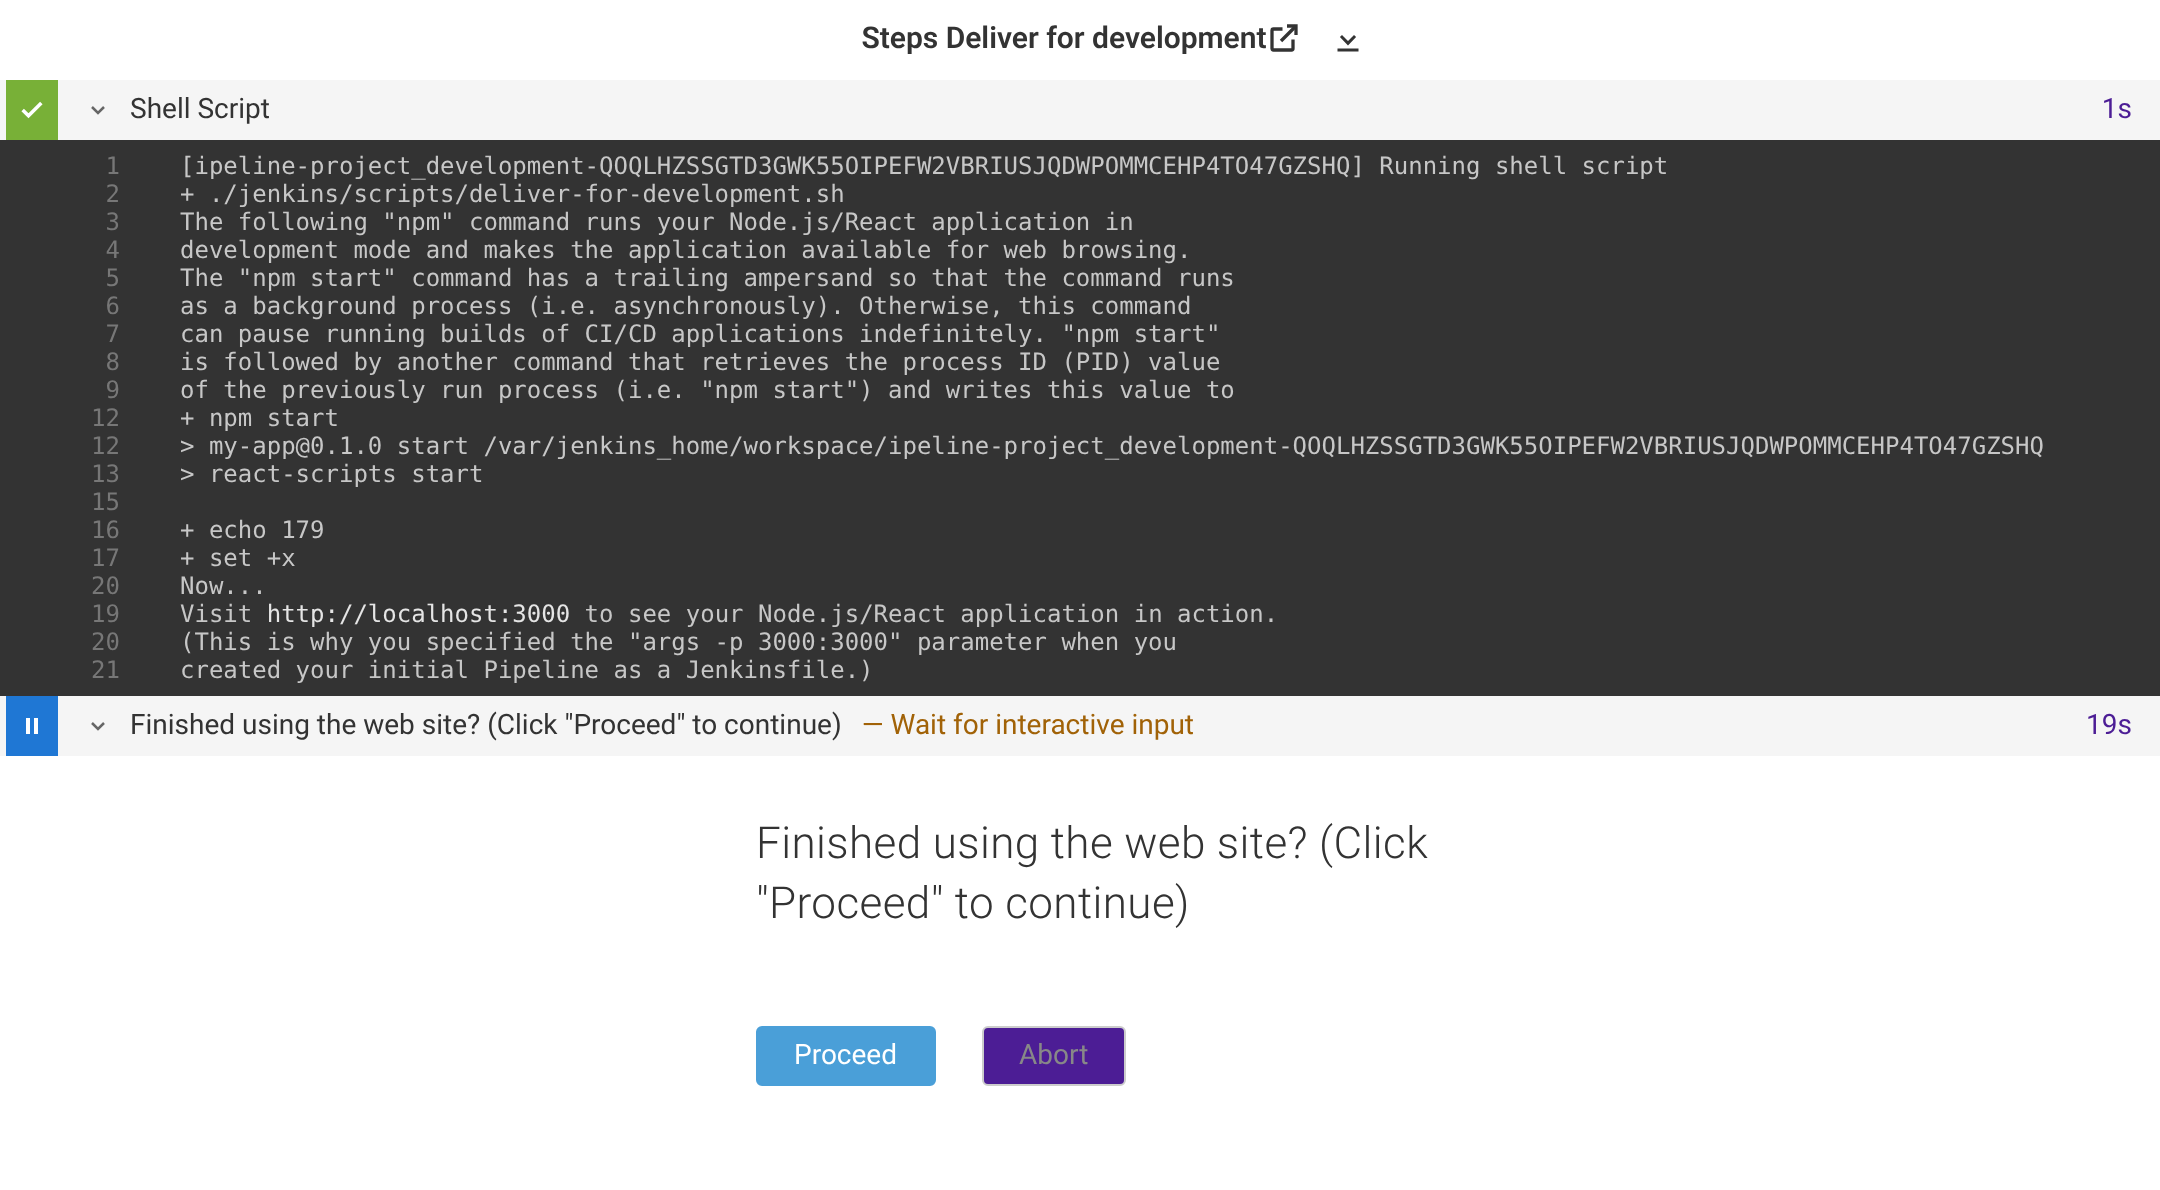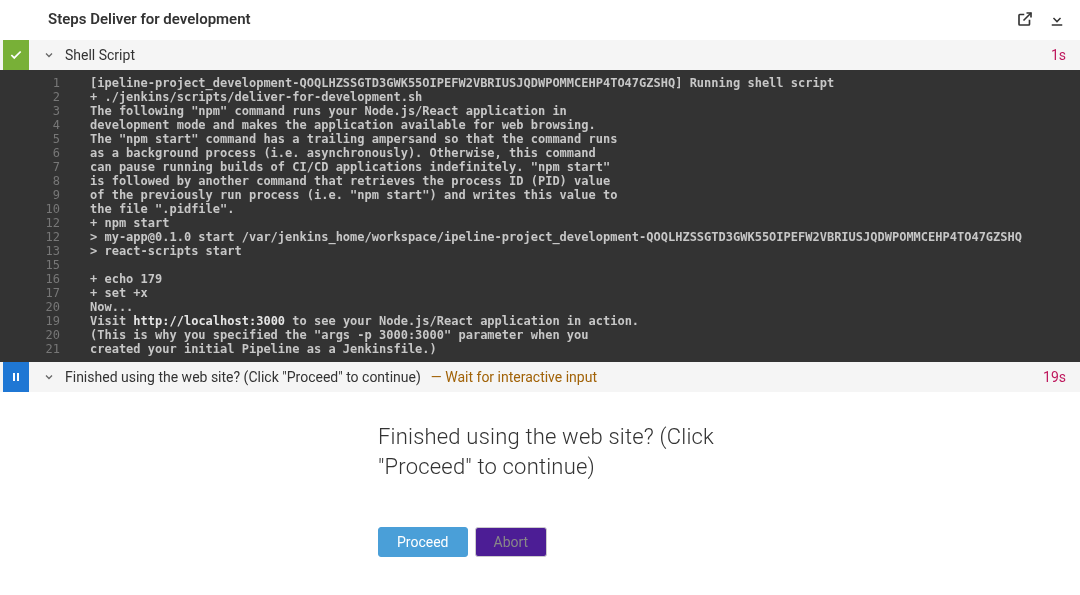--- a/index.html
+++ b/index.html
@@ -10,21 +10,21 @@
     body {
       font-family: -apple-system, BlinkMacSystemFont, "Segoe UI", Roboto, Helvetica, Arial, sans-serif;
       background: #fff;
       width: 1080px;
       height: 595px;
       overflow: hidden;
     }
     .header {
       display: flex;
       align-items: center;
-      justify-content: space-between;
+      justify-content: center;
       padding: 10px 14px 12px 48px;
     }
     .header-title {
       font-size: 15px;
       font-weight: 600;
       color: #333;
     }
     .header-icons {
       display: flex;
       gap: 14px;
@@ -78,21 +78,21 @@
     .step-subtitle {
       font-size: 14px;
       color: #a16207;
       margin-left: 10px;
       flex: 1;
       white-space: nowrap;
       overflow: hidden;
     }
     .step-duration {
       font-size: 14px;
-      color: #be185d;
+      color: #4c1d95;
       flex-shrink: 0;
       text-align: right;
     }
     .console {
       background: #333333;
       color: #c7c7c7;
       font-family: "Menlo", "Consolas", "DejaVu Sans Mono", monospace;
       font-size: 12px;
       line-height: 14px;
       padding: 6px 0;
@@ -105,41 +105,40 @@
     .ln {
       width: 90px;
       text-align: right;
       padding-right: 30px;
       color: #777;
       flex-shrink: 0;
       user-select: none;
     }
     .lc {
       flex: 1;
-      font-weight: bold;
     }
     .console a {
       color: #e5e5e5;
       text-decoration: none;
     }
     .prompt-body {
       padding: 30px 0 30px 378px;
     }
     .prompt-text {
       font-size: 22px;
       font-weight: 300;
       color: #333;
       max-width: 340px;
       line-height: 1.35;
       letter-spacing: 0.2px;
     }
     .prompt-buttons {
       margin-top: 46px;
       display: flex;
-      gap: 7px;
+      gap: 23px;
     }
     .btn {
       font-size: 14px;
       padding: 6px 18px;
       border-radius: 3px;
       cursor: pointer;
       font-family: inherit;
     }
     .btn-primary {
       background: #4a9fd8;
@@ -192,21 +191,20 @@
 <div class="console" id="console">
     <div class="console-line"><span class="ln">1</span><span class="lc">[ipeline-project_development-QOQLHZSSGTD3GWK55OIPEFW2VBRIUSJQDWPOMMCEHP4TO47GZSHQ] Running shell script</span></div>
     <div class="console-line"><span class="ln">2</span><span class="lc">+ ./jenkins/scripts/deliver-for-development.sh</span></div>
     <div class="console-line"><span class="ln">3</span><span class="lc">The following "npm" command runs your Node.js/React application in</span></div>
     <div class="console-line"><span class="ln">4</span><span class="lc">development mode and makes the application available for web browsing.</span></div>
     <div class="console-line"><span class="ln">5</span><span class="lc">The "npm start" command has a trailing ampersand so that the command runs</span></div>
     <div class="console-line"><span class="ln">6</span><span class="lc">as a background process (i.e. asynchronously). Otherwise, this command</span></div>
     <div class="console-line"><span class="ln">7</span><span class="lc">can pause running builds of CI/CD applications indefinitely. "npm start"</span></div>
     <div class="console-line"><span class="ln">8</span><span class="lc">is followed by another command that retrieves the process ID (PID) value</span></div>
     <div class="console-line"><span class="ln">9</span><span class="lc">of the previously run process (i.e. "npm start") and writes this value to</span></div>
-    <div class="console-line"><span class="ln">10</span><span class="lc">the file ".pidfile".</span></div>
     <div class="console-line"><span class="ln">12</span><span class="lc">+ npm start</span></div>
     <div class="console-line"><span class="ln">12</span><span class="lc">&gt; my-app@0.1.0 start /var/jenkins_home/workspace/ipeline-project_development-QOQLHZSSGTD3GWK55OIPEFW2VBRIUSJQDWPOMMCEHP4TO47GZSHQ</span></div>
     <div class="console-line"><span class="ln">13</span><span class="lc">&gt; react-scripts start</span></div>
     <div class="console-line"><span class="ln">15</span><span class="lc"></span></div>
     <div class="console-line"><span class="ln">16</span><span class="lc">+ echo 179</span></div>
     <div class="console-line"><span class="ln">17</span><span class="lc">+ set +x</span></div>
     <div class="console-line"><span class="ln">20</span><span class="lc">Now...</span></div>
     <div class="console-line"><span class="ln">19</span><span class="lc">Visit <a>http://localhost:3000</a> to see your Node.js/React application in action.</span></div>
     <div class="console-line"><span class="ln">20</span><span class="lc">(This is why you specified the "args -p 3000:3000" parameter when you</span></div>
     <div class="console-line"><span class="ln">21</span><span class="lc">created your initial Pipeline as a Jenkinsfile.)</span></div>

